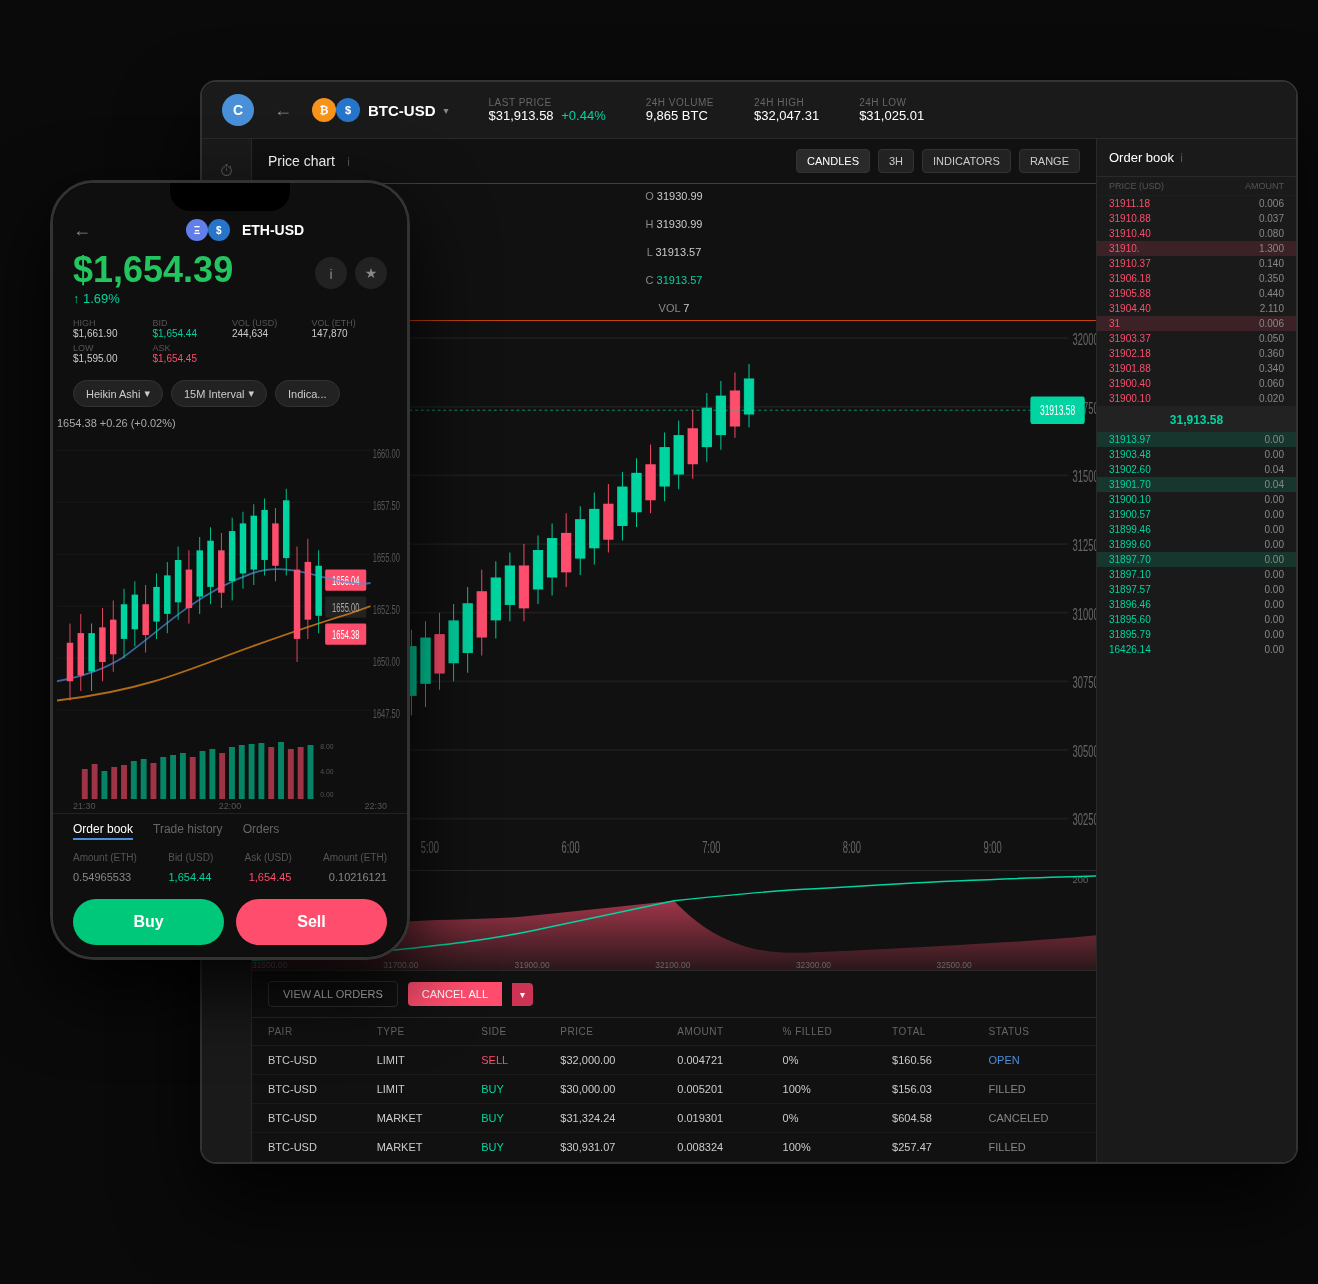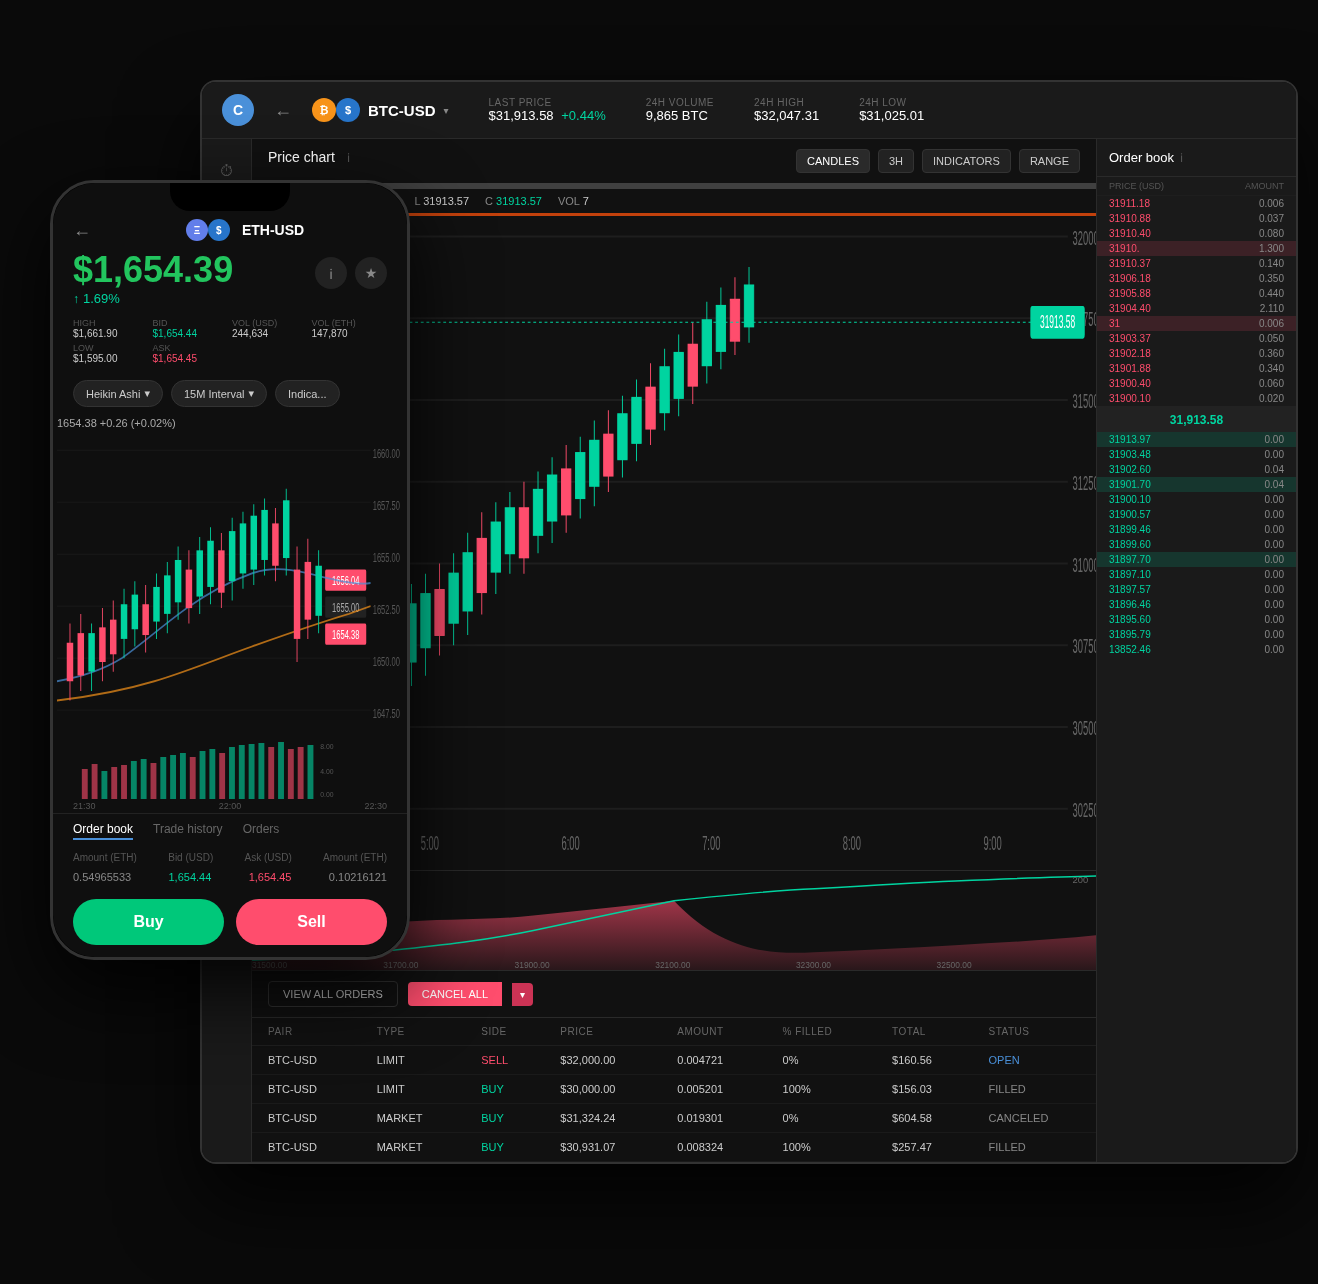--- a/index.html
+++ b/index.html
@@ -171,22 +171,23 @@
     .chart-area {
       flex: 1;
       display: flex;
       flex-direction: column;
       background: #111;
       overflow: hidden;
     }
 
     .chart-header {
       display: flex;
+      align-items: center;
       padding: 10px 16px;
-      border-bottom: 6px solid #404040;
+      border-bottom: 1px solid #404040;
       gap: 12px;
       flex-shrink: 0;
     }
 
     .chart-title {
       color: #fff;
       font-size: 14px;
       font-weight: 500;
     }
 
@@ -214,25 +215,26 @@
       gap: 4px;
     }
 
     .ctrl-btn.active {
       background: #2a2a2a;
       color: #fff;
     }
 
     .ohlc-bar {
       padding: 6px 16px;
-      border-bottom: 3px solid #c2410c;
+      border-bottom: 1px solid #c2410c;
       display: flex;
       gap: 16px;
       align-items: center;
       flex-shrink: 0;
+      flex-direction: column;
     }
 
     .ohlc-item {
       font-size: 11px;
       color: #888;
     }
 
     .ohlc-item span { color: #ccc; }
     .ohlc-item span.green { color: #00d4a0; }
 
@@ -1098,21 +1100,21 @@
   </div>
             <div class="ob-row buy">
     <span class="ob-price">31895.60</span>
     <span class="ob-amount">0.00</span>
   </div>
             <div class="ob-row buy">
     <span class="ob-price">31895.79</span>
     <span class="ob-amount">0.00</span>
   </div>
             <div class="ob-row buy">
-    <span class="ob-price">13852.46</span>
+    <span class="ob-price">16426.14</span>
     <span class="ob-amount">0.00</span>
   </div>
           </div>
       </div>
     </div>
   </div>
 </div>
 
 <div class="phone-container">
   <div class="phone-screen">

